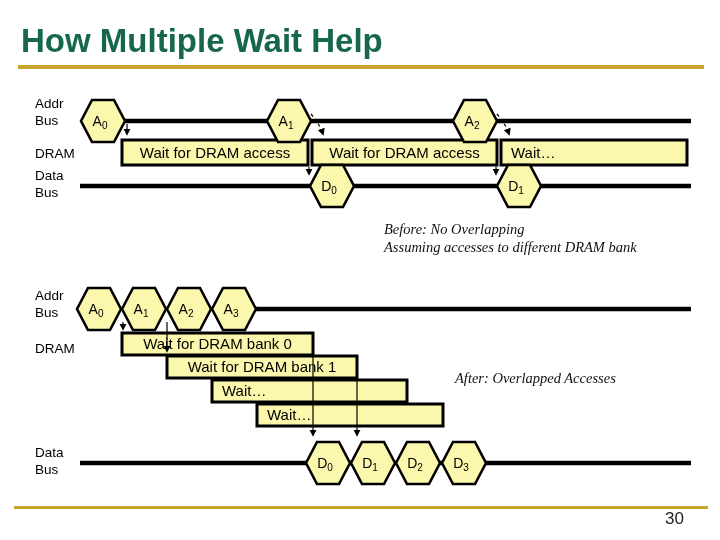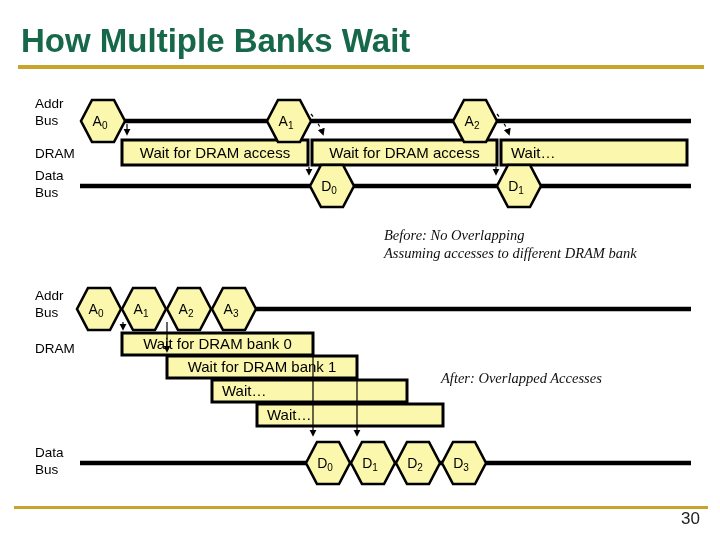--- a/index.html
+++ b/index.html
@@ -12,35 +12,35 @@
     font-size:33px;font-weight:bold;letter-spacing:0px;color:#17684A;
     font-family:"Liberation Sans",sans-serif;white-space:nowrap;
   }
   .rule{position:absolute;background:#C7A42B;}
   .rule-top{left:18px;top:65px;width:686px;height:4px;}
   .rule-bottom{left:14px;top:506px;width:694px;height:3px;}
   .annot{
     position:absolute;font-family:"Liberation Serif","DejaVu Serif",serif;
     font-style:italic;font-size:14.5px;line-height:18px;color:#101010;white-space:nowrap;
   }
-  .annot-before{left:384px;top:226px;}
-  .annot-after{left:441px;top:369px;}
+  .annot-before{left:384px;top:220px;}
+  .annot-after{left:455px;top:369px;}
   .page-number{
-    position:absolute;right:20px;top:509px;font-size:17px;color:#222;
+    position:absolute;right:36px;top:509px;font-size:17px;color:#222;
     font-family:"Liberation Sans",sans-serif;
   }
   svg{position:absolute;left:0;top:0;}
   svg text{font-family:"Liberation Sans",sans-serif;}
 </style>
 </head>
 <body>
 
 <div class="slide">
 
-  <h1 class="title">How Multiple Banks Wait</h1>
+  <h1 class="title">How Multiple Wait Help</h1>
   <div class="rule rule-top"></div>
 
   <svg id="diagram" width="720" height="540" viewBox="0 0 720 540">
       <defs>
         <marker id="ah" markerWidth="6" markerHeight="6" refX="4.5" refY="3" orient="auto">
           <path d="M0,0 L6,3 L0,6 z" fill="#000000"></path>
         </marker>
       </defs>
       <line x1="118" y1="121" x2="691" y2="121" stroke="#000000" stroke-width="4.5"></line>
       <line x1="80" y1="186" x2="691" y2="186" stroke="#000000" stroke-width="4.5"></line>

